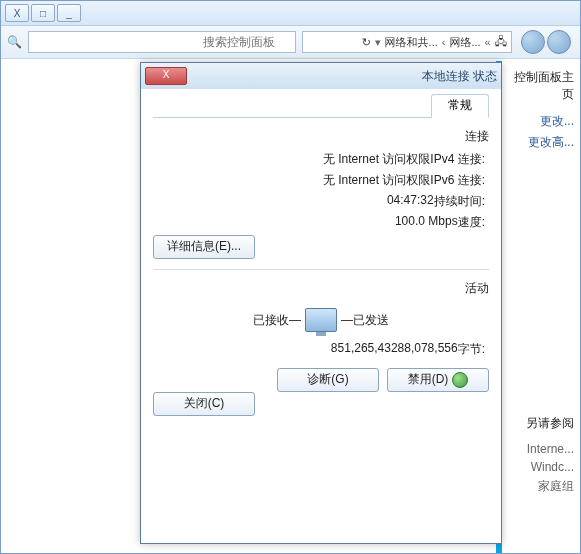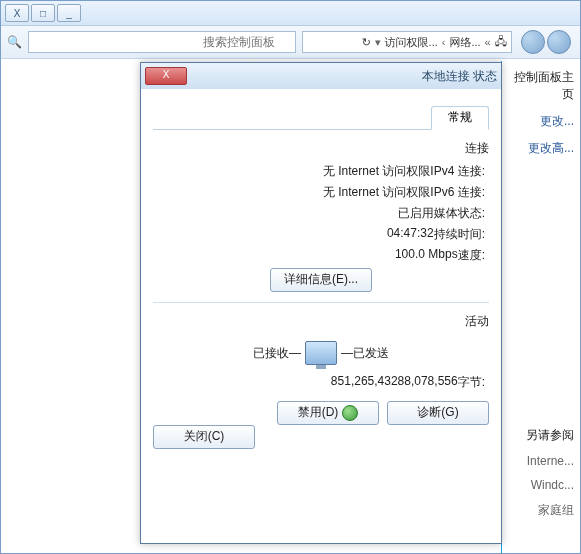--- a/index.html
+++ b/index.html
@@ -8,45 +8,45 @@
 .tb-btns{display:flex;gap:2px}
 .tb-btn{width:22px;height:16px;border:1px solid #8fa8c4;border-radius:2px;background:linear-gradient(to bottom,#f5faff,#dbe9f7);display:flex;align-items:center;justify-content:center;font-size:10px;color:#3a5a7a}
 .toolbar{height:32px;background:linear-gradient(to bottom,#f3f8fd,#e4eef8);border-bottom:1px solid #c4d6e8;display:flex;align-items:center;padding:0 6px;gap:6px}
 .search-box{flex:0 0 230px;height:20px;border:1px solid #a8bed6;background:#fff;display:flex;align-items:center;padding:0 18px}
 .search-box input{border:none;outline:none;width:100%;font-size:12px;text-align:right;color:#888}
 .nav-box{flex:1;height:20px;border:1px solid #a8bed6;background:#fff;display:flex;align-items:center;justify-content:flex-end;padding:0 4px;gap:4px;font-size:11px;color:#333}
 .nav-chev{color:#666}
 .nav-hist{width:56px;height:22px;display:flex;align-items:center;justify-content:center;gap:2px}
 .nav-circle{width:22px;height:22px;border-radius:50%;background:radial-gradient(circle at 30% 30%,#bcd8f0,#7fa8d0);border:1px solid #6a8fb8}
 .content{position:absolute;top:60px;left:0;right:0;bottom:0;display:flex;flex-direction:row-reverse}
-.right-pane{width:66px;border-left:1px solid #0ea5e9;padding:8px 6px;text-align:right;color:#3a6090;font-size:12px}
+.right-pane{width:66px;border-left:6px solid #0ea5e9;padding:8px 6px;text-align:right;color:#3a6090;font-size:12px}
 .rp-head{color:#222;margin-bottom:10px}
-.rp-link{display:block;margin:10px 0;color:#2a5a9a}
+.rp-link{display:block;margin:4px 0;color:#2a5a9a}
 .rp-gap{height:260px}
 .rp-bot{color:#666;font-size:12px}
 .left-pane{flex:1;padding:10px 8px;position:relative}
 .left-links{text-align:right;color:#2a5a9a;font-size:12px;line-height:22px}
 .left-links .hdr{color:#1a4a8a;font-weight:normal;margin-top:4px}
 .left-links .item{display:block}
 .left-links .blue{color:#176ebf}
 .help-icon{position:absolute;top:2px;right:6px;width:18px;height:18px;border-radius:50%;background:radial-gradient(circle at 30% 30%,#6fb8f0,#2a6ab8);color:#fff;text-align:center;line-height:18px;font-size:12px}
 
 .dialog{position:absolute;top:62px;left:140px;width:360px;height:480px;background:#fff;border:1px solid #5a7aa0;box-shadow:0 0 8px rgba(0,0,0,.25)}
 .dlg-title{height:26px;background:linear-gradient(to bottom,#eaf3fc,#cde0f2);display:flex;align-items:center;justify-content:space-between;padding:0 4px;color:#2a4a6a;font-size:12px;direction:rtl}
 .dlg-close{width:40px;height:16px;background:linear-gradient(to bottom,#e89090,#c94a4a);border:1px solid #a03838;border-radius:2px;color:#fff;text-align:center;font-size:10px;line-height:14px}
-.dlg-body{padding:16px 12px}
+.dlg-body{padding:4px 12px}
 .tab-row{display:flex;justify-content:flex-end;border-bottom:1px solid #bcd0e4;height:24px}
 .tab{background:#fff;border:1px solid #bcd0e4;border-bottom:1px solid #fff;border-radius:3px 3px 0 0;padding:2px 16px;position:relative;top:1px;font-size:12px}
 .section{margin-top:10px;text-align:right;font-size:12px;color:#222}
 .sect-title{margin:0 0 6px}
 .kv{display:flex;justify-content:flex-end;margin:4px 0;padding:0 4px}
 .kv .k{text-align:right}
 .kv .v{text-align:left}
 .btn{display:inline-block;min-width:84px;height:22px;line-height:20px;border:1px solid #8aa4c2;background:linear-gradient(to bottom,#fdfefe,#e6eef7);border-radius:3px;text-align:center;font-size:12px;color:#222;padding:0 8px}
-.btn-row{display:flex;gap:8px;margin-top:2px;justify-content:center}
+.btn-row{display:flex;gap:8px;margin-top:2px;justify-content:flex-start}
 .btn-row2{display:flex;gap:8px;margin-top:10px;justify-content:flex-end}
 .divider{height:1px;background:#d4e0ee;margin:10px 0 6px}
 .activity{display:flex;align-items:center;justify-content:center;margin:6px 0 4px;font-size:12px}
 .act-icon{width:40px;height:34px;display:flex;align-items:center;justify-content:center}
 .monitor{width:30px;height:22px;border:1px solid #5a7aa0;border-radius:2px;background:linear-gradient(to bottom,#cfe6fa,#8fb8e0);position:relative}
 .monitor:after{content:"";position:absolute;bottom:-5px;left:10px;width:10px;height:4px;background:#8fa8c4}
 .red-box{border:3px solid #c2201f;padding:2px;display:inline-block}
 .footer-btn{text-align:left}
 .small-globe{display:inline-block;width:14px;height:14px;border-radius:50%;background:radial-gradient(circle at 35% 35%,#9fe090,#3a9a3a);border:1px solid #2a7a2a;vertical-align:middle;margin-left:4px}
 </style>
@@ -62,21 +62,21 @@
     </div>
   </div>
   <div class="toolbar">
     <span>🔍</span>
     <div class="search-box">
       <input placeholder="搜索控制面板" style="">
     </div>
     <div class="nav-box">
       <span>↻</span>
       <span class="nav-chev">▾</span>
-      <span>访问权限...</span>
+      <span>网络和共...</span>
       <span class="nav-chev">‹</span>
       <span>网络...</span>
       <span class="nav-chev">«</span>
       <span>🖧</span>
     </div>
     <div class="nav-hist">
       <div class="nav-circle"></div>
       <div class="nav-circle"></div>
     </div>
   </div>
@@ -134,24 +134,20 @@
       <div class="sect-title">连接</div>
       <div class="kv">
           <span class="v">无 Internet 访问权限</span>
           <span class="k">IPv4 连接:</span>
         </div>
       <div class="kv">
           <span class="v">无 Internet 访问权限</span>
           <span class="k">IPv6 连接:</span>
         </div>
       <div class="kv">
-          <span class="v">已启用</span>
-          <span class="k">媒体状态:</span>
-        </div>
-      <div class="kv">
           <span class="v">04:47:32</span>
           <span class="k">持续时间:</span>
         </div>
       <div class="kv">
           <span class="v">100.0 Mbps</span>
           <span class="k">速度:</span>
         </div>
       <div class="btn-row">
         <span class="btn">详细信息(E)...</span>
       </div>
@@ -167,21 +163,21 @@
           </div>
         <span>—</span>
         <span>已发送</span>
       </div>
       <div class="kv">
         <span class="v">851,265,432</span>
         <span>88,078,556</span>
         <span class="k">字节:</span>
       </div>
       <div class="btn-row2">
+        <span class="btn">诊断(G)</span>
         <span class="btn"><span>禁用(D)</span><span class="small-globe"></span></span>
-        <span class="btn">诊断(G)</span>
       </div>
     </div>
     <div class="footer-btn">
       <span class="btn">关闭(C)</span>
     </div>
   </div>
 </div>
 
 </body></html>

